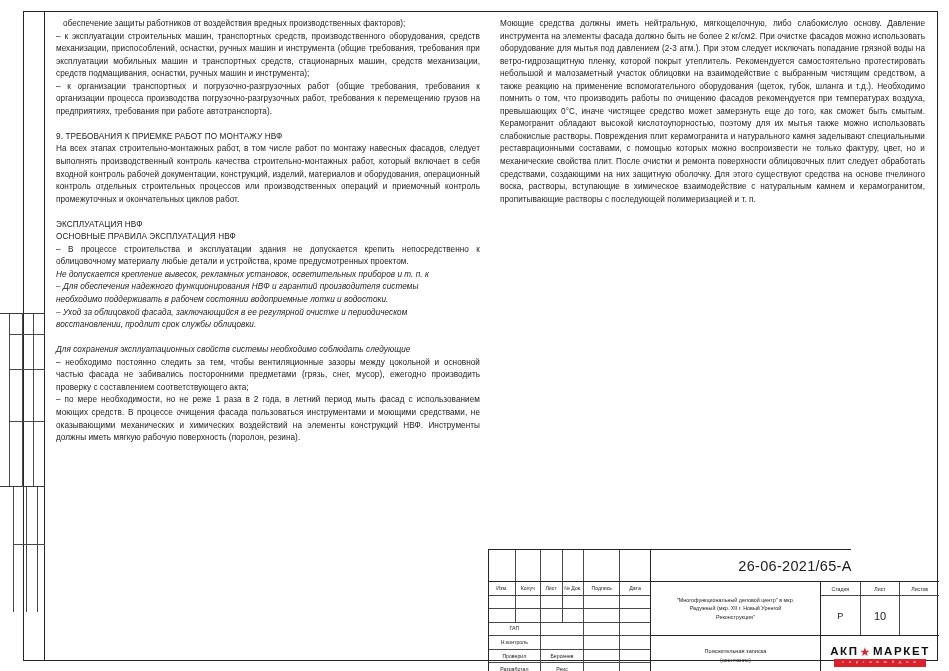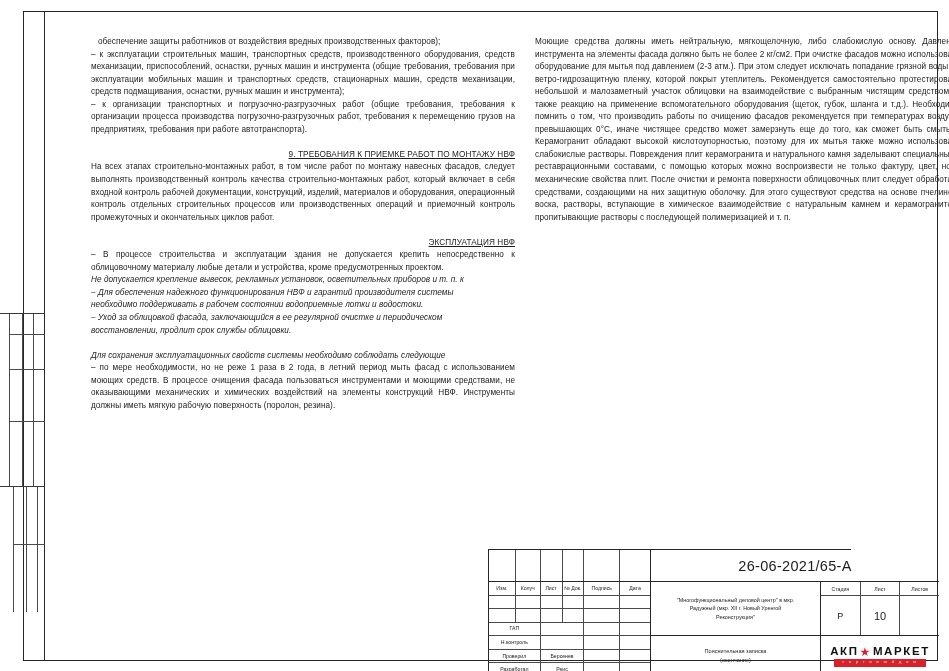--- a/index.html
+++ b/index.html
@@ -86,42 +86,40 @@
   .bind-table2 .hline {
     position: absolute;
     left: 4px; right: 0;
     height: 0;
     border-top: 1.1px solid #4a4a4a;
   }
 
   
   .col {
     position: absolute;
-    top: 36px;
+    top: 18px;
     font-size: 8.2px;
     line-height: 12.55px;
     text-align: justify;
     text-justify: inter-word;
     letter-spacing: 0.05px;
     color: #1c1c1c;
-    margin-left: 35px;
   }
   .col-left  { left: 56px;  width: 424px; }
   .col-right { left: 500px; width: 425px; }
 
   .col p {
     margin: 0;
     text-align: justify;
   }
   .col p.noj { text-align: left; font-style: italic; }
   .col .gap { height: 12.55px; }
   .col .heading {
-    text-align: right;
+    text-align: left;
     letter-spacing: 0.1px;
-    text-decoration: underline;
   }
   .col .indent { text-indent: 7px; }
 
   
   .stamp {
     position: absolute;
     left: 488px;
     top: 549px;
     width: 363px;
     height: 126px;
@@ -352,28 +350,30 @@
 
   <div class="col col-left">
     <p class="indent">обеспечение защиты работников от воздействия вредных производственных факторов);</p>
     <p>– к эксплуатации строительных машин, транспортных средств, производственного оборудования, средств механизации, приспособлений, оснастки, ручных машин и инструмента (общие требования, требования при эксплуатации мобильных машин и транспортных средств, стационарных машин, средств механизации, средств подмащивания, оснастки, ручных машин и инструмента);</p>
     <p>– к организации транспортных и погрузочно-разгрузочных работ (общие требования, требования к организации процесса производства погрузочно-разгрузочных работ, требования к перемещению грузов на предприятиях, требования при работе автотранспорта).</p>
     <div class="gap"></div>
     <p class="heading">9. ТРЕБОВАНИЯ К ПРИЕМКЕ РАБОТ ПО МОНТАЖУ НВФ</p>
     <p>На всех этапах строительно-монтажных работ, в том числе работ по монтажу навесных фасадов, следует выполнять производственный контроль качества строительно-монтажных работ, который включает в себя входной контроль рабочей документации, конструкций, изделий, материалов и оборудования, операционный контроль отдельных строительных процессов или производственных операций и приемочный контроль промежуточных и окончательных циклов работ.</p>
     <div class="gap"></div>
     <p class="heading">ЭКСПЛУАТАЦИЯ НВФ</p>
+    <p class="heading">ОСНОВНЫЕ ПРАВИЛА ЭКСПЛУАТАЦИЯ НВФ</p>
     <p>–  В процессе строительства и эксплуатации здания не допускается крепить непосредственно к облицовочному материалу любые детали и устройства, кроме предусмотренных проектом.</p>
     <p class="noj">Не допускается крепление вывесок, рекламных установок, осветительных приборов и т. п. к</p>
     <p class="noj">– Для обеспечения надежного функционирования НВФ и гарантий производителя системы</p>
     <p class="noj">необходимо поддерживать в рабочем состоянии водоприемные лотки и водостоки.</p>
     <p class="noj">– Уход за облицовкой фасада, заключающийся в ее регулярной очистке и периодическом</p>
     <p class="noj">восстановлении, продлит срок службы облицовки.</p>
     <div class="gap"></div>
     <p class="noj">Для сохранения эксплуатационных свойств системы необходимо соблюдать следующие</p>
+    <p>– необходимо постоянно следить за тем, чтобы вентиляционные зазоры между цокольной и основной частью фасада не забивались посторонними предметами (грязь, снег, мусор), ежегодно производить проверку с составлением соответствующего акта;</p>
     <p>– по мере необходимости, но не реже 1 раза в 2 года, в летний период мыть фасад с использованием моющих средств. В процессе очищения фасада пользоваться инструментами и моющими средствами, не оказывающими механических и химических воздействий на элементы конструкций НВФ. Инструменты должны иметь мягкую рабочую поверхность (поролон, резина).</p>
   </div>
 
   <div class="col col-right">
     <p>Моющие средства должны иметь нейтральную, мягкощелочную, либо слабокислую основу. Давление инструмента на элементы фасада должно быть не более 2 кг/см2. При очистке фасадов можно использовать оборудование для мытья под давлением (2-3 атм.). При этом следует исключать попадание грязной воды на ветро-гидрозащитную пленку, которой покрыт утеплитель. Рекомендуется самостоятельно протестировать небольшой и малозаметный участок облицовки на взаимодействие с выбранным чистящим средством, а также реакцию на применение вспомогательного оборудования (щеток, губок, шланга и т.д.). Необходимо помнить о том, что производить работы по очищению фасадов рекомендуется при температурах воздуха, превышающих 0°С, иначе чистящее средство может замерзнуть еще до того, как сможет быть смытым.  Керамогранит обладают высокой кислотоупорностью, поэтому для их мытья также можно использовать слабокислые растворы. Повреждения плит керамогранита и натурального камня заделывают специальными реставрационными составами, с помощью которых можно воспроизвести не только фактуру, цвет, но и механические свойства плит. После очистки и ремонта поверхности облицовочных плит следует обработать средствами, создающими на них защитную оболочку. Для этого существуют средства на основе пчелиного воска, растворы, вступающие в химическое взаимодействие с натуральным камнем и керамогранитом, пропитывающие растворы с последующей полимеризацией и т. п.</p>
   </div>
 
   <div class="stamp">
 
     <div class="stamp-row-top">

